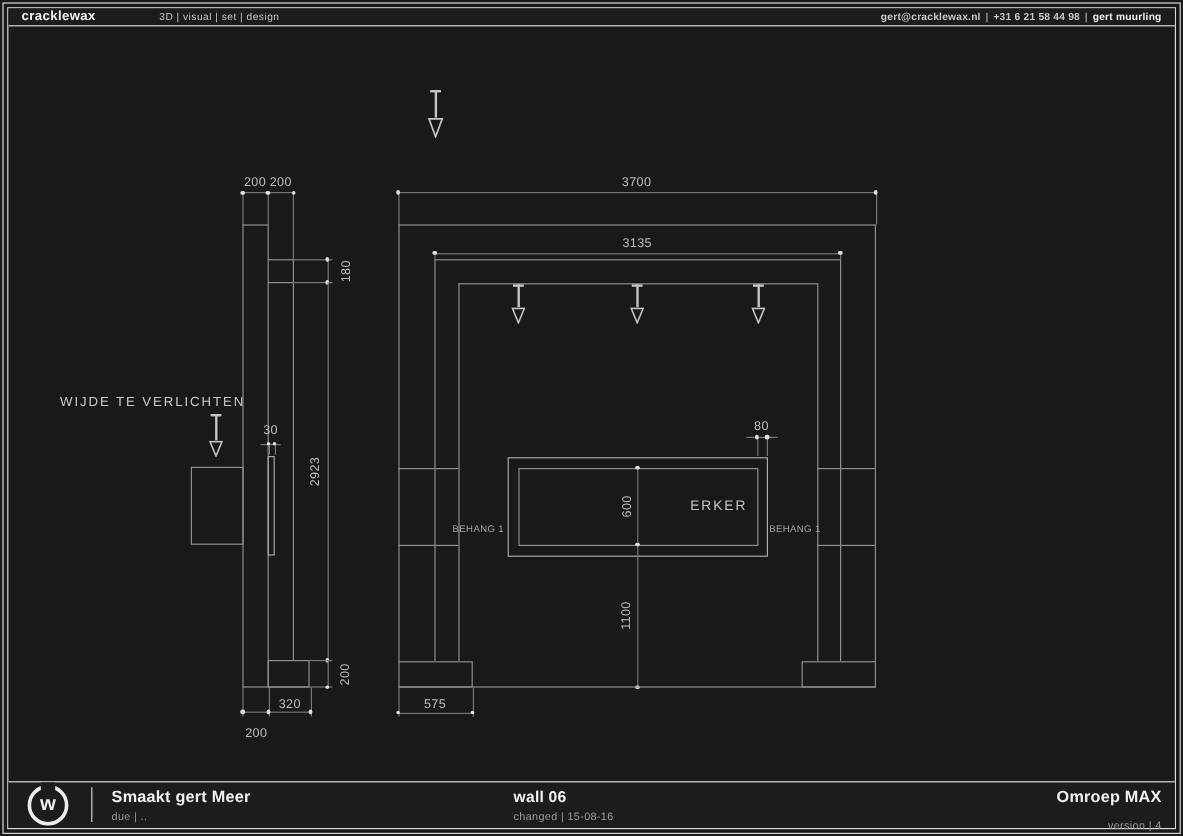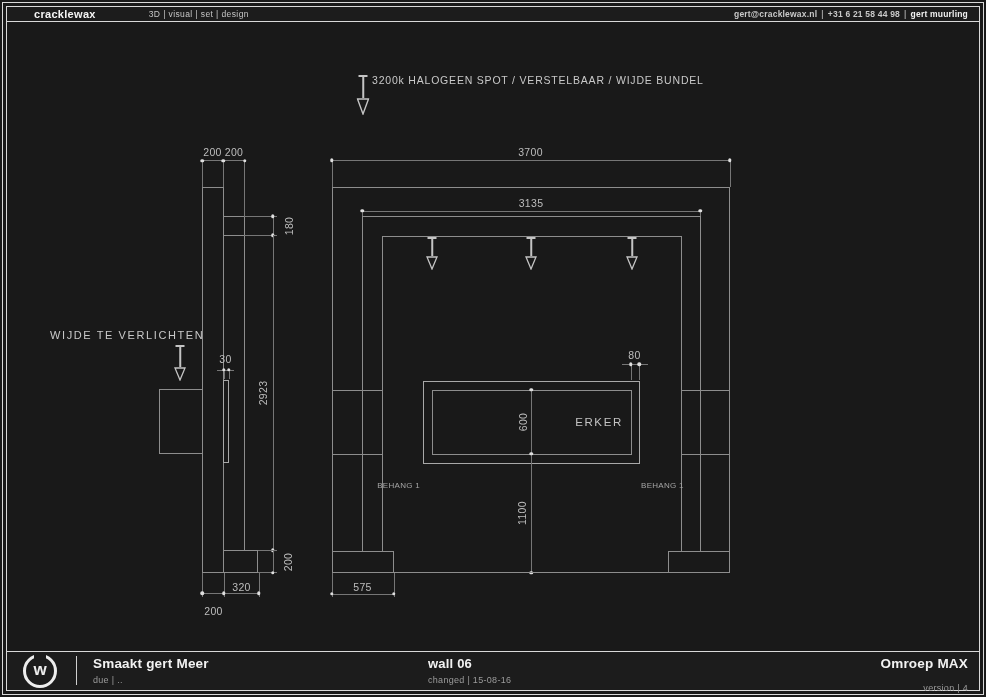--- a/index.html
+++ b/index.html
@@ -5,21 +5,21 @@
   html,body{margin:0;padding:0;background:#0b0b0b;}
   body{font-family:"Liberation Sans", sans-serif;}
   .page{position:relative;width:986px;height:697px;background:#191919;overflow:hidden;}
   .borderline{position:absolute;border:1px solid #d9d9d9;pointer-events:none;}
   .outerline{inset:2px;}
   .innerline{inset:6px;}
 
   
   .topbar{position:absolute;left:7px;top:7px;right:7px;height:14px;border-bottom:1px solid #d9d9d9;
           display:flex;align-items:center;background:#1c1c1c;}
-  .brand{margin-left:27px;font-size:11px;font-weight:bold;color:#f5f5f5;letter-spacing:.3px;}
+  .brand{margin-left:11px;font-size:11px;font-weight:bold;color:#f5f5f5;letter-spacing:.3px;}
   .tagline{margin-left:53px;font-size:8.5px;color:#c6c6c6;letter-spacing:.4px;}
   .topbar-right{margin-left:auto;margin-right:11px;font-size:8.5px;color:#c9c9c9;font-weight:600;letter-spacing:.2px;}
   .topbar-right .author{font-weight:bold;color:#f0f0f0;}
   .topbar-right .sep{margin:0 4px;color:#9a9a9a;}
 
   
   .bottombar{position:absolute;left:7px;right:7px;bottom:7px;height:38px;border-top:1px solid #d9d9d9;background:#1c1c1c;}
   .logo{position:absolute;left:16px;top:2px;width:34px;height:34px;}
   .logo .ring{position:absolute;inset:0;border:3.5px solid #ededed;border-radius:50%;box-sizing:border-box;}
   .logo .gap{position:absolute;left:50%;top:-2px;transform:translateX(-50%);width:12px;height:8px;background:#1c1c1c;}
@@ -42,21 +42,21 @@
   .c-dim{background:#767676;}
   .rect{position:absolute;border:1px solid #8d8d8d;box-sizing:border-box;}
   .rect-bright{border-color:#a8a8a8;}
   .dot{position:absolute;width:3.5px;height:3.5px;border-radius:50%;background:#dfdfdf;transform:translate(-50%,-50%);}
   .clabel{position:absolute;transform:translate(-50%,-50%);font-size:10.5px;color:#bdbdbd;white-space:nowrap;letter-spacing:.3px;}
   .rlabel{position:absolute;transform:translate(-50%,-50%) rotate(-90deg);font-size:10.5px;color:#bdbdbd;white-space:nowrap;letter-spacing:.3px;}
   .note{position:absolute;font-size:10.5px;color:#c9c9c9;white-space:nowrap;}
   .spotnote{letter-spacing:.8px;}
   .erkernote{letter-spacing:1.6px;font-size:11px;}
   .erkerlabel{font-size:11.5px;letter-spacing:1.6px;color:#c3c3c3;transform:translate(-50%,-50%);}
-  .behang{position:absolute;font-size:8px;color:#a5a5a5;letter-spacing:.3px;white-space:nowrap;margin-top:45px;}
+  .behang{position:absolute;font-size:8px;color:#a5a5a5;letter-spacing:.3px;white-space:nowrap;}
   .cap{position:absolute;height:2px;background:#c4c4c4;transform:translateX(-50%);}
   .stem{position:absolute;width:1.5px;background:#c4c4c4;transform:translateX(-50%);}
   .tri{position:absolute;transform:translateX(-50%);}
 </style>
 </head>
 <body>
 
 <div class="page">
   <div class="borderline outerline"></div>
   <div class="borderline innerline"></div>
@@ -64,21 +64,20 @@
   <div class="topbar">
     <span class="brand">cracklewax</span>
     <span class="tagline">3D  |  visual  |  set  |  design</span>
     <span class="topbar-right">
       <span>gert@cracklewax.nl</span><span class="sep">|</span><span>+31 6 21 58 44 98</span><span class="sep">|</span><span class="author">gert muurling</span>
     </span>
   </div>
 
   <div class="draw">
 
-    <div class="note spotnote" style="left:372px;top:74px;">3200k HALOGEEN SPOT / VERSTELBAAR / WIJDE BUNDEL</div>
     <div class="cap" style="left:363px;top:75px;width:9px;"></div>
     <div class="stem" style="left:363px;top:75px;height:23px;"></div>
     <svg class="tri" style="left:363px;top:98px;" width="13" height="17" viewBox="0 0 13 17">
         <path d="M1 1 H12 L6.5 16 Z" fill="none" stroke="#c4c4c4" stroke-width="1.4"></path>
       </svg>
 
     <div class="note erkernote" style="left:50px;top:329px;">WIJDE TE VERLICHTEN</div>
     <div class="cap" style="left:180px;top:345px;width:9px;"></div>
     <div class="stem" style="left:180px;top:345px;height:22px;"></div>
     <svg class="tri" style="left:180px;top:367px;" width="12" height="14" viewBox="0 0 12 14">

